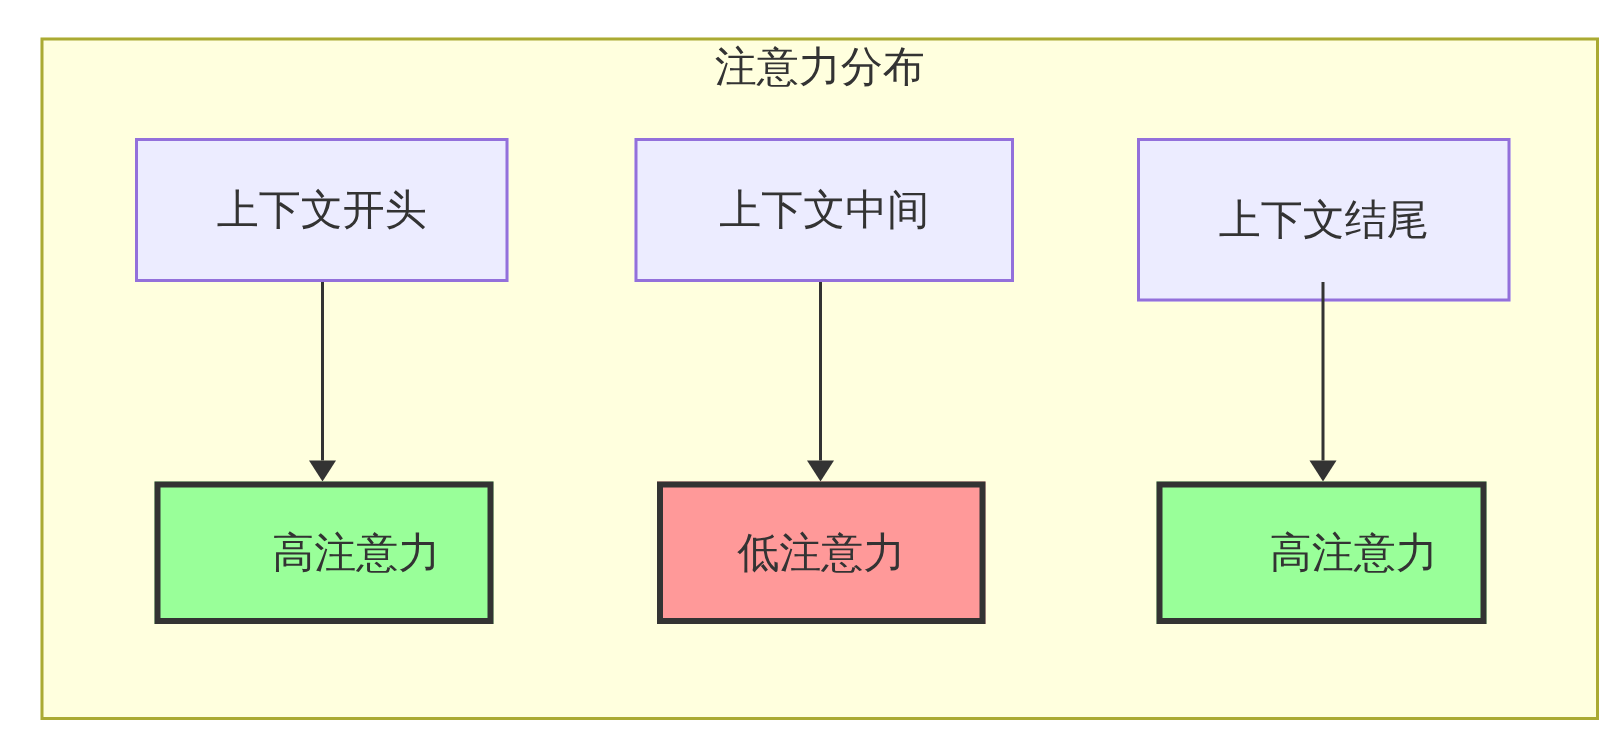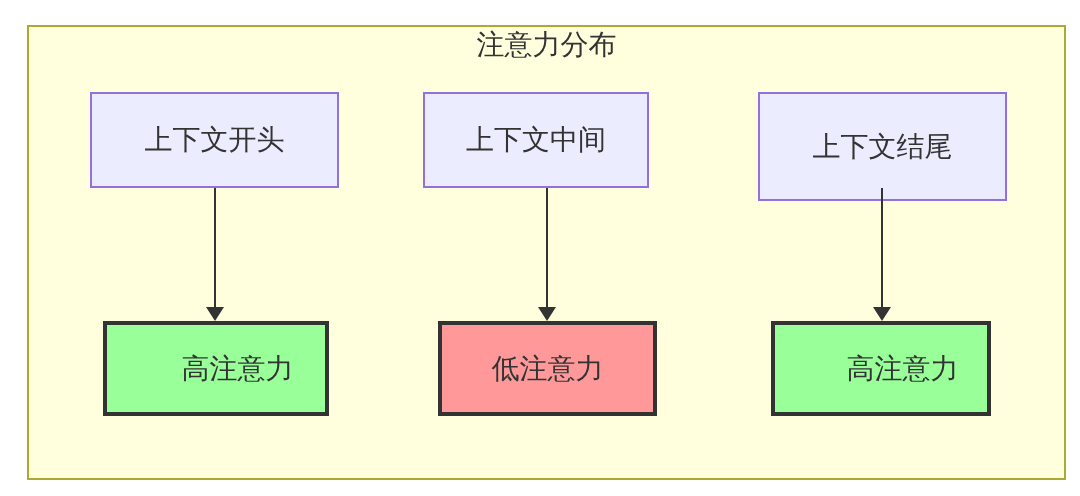--- a/index.html
+++ b/index.html
@@ -70,21 +70,21 @@
 <body>
 
 <div class="canvas">
 
   <div class="cluster"></div>
   <div class="cluster-title">注意力分布</div>
 
   <div class="node source" style="left:90px; top:92px; width:249px; height:96px;font-family:Liberation Serif, serif;">
     <span>上下文开头</span>
   </div>
-  <div class="node source" style="left:423px; top:92px; width:226px; height:96px;">
+  <div class="node source" style="left:423px; top:92px; width:253px; height:96px;">
     <span>上下文中间</span>
   </div>
   <div class="node source" style="left:758px; top:92px; width:249px; height:109px;">
     <span>上下文结尾</span>
   </div>
 
   <div class="arrow" style="left:214px;"></div>
   <div class="arrow" style="left:546px;"></div>
   <div class="arrow" style="left:881px;"></div>
 

